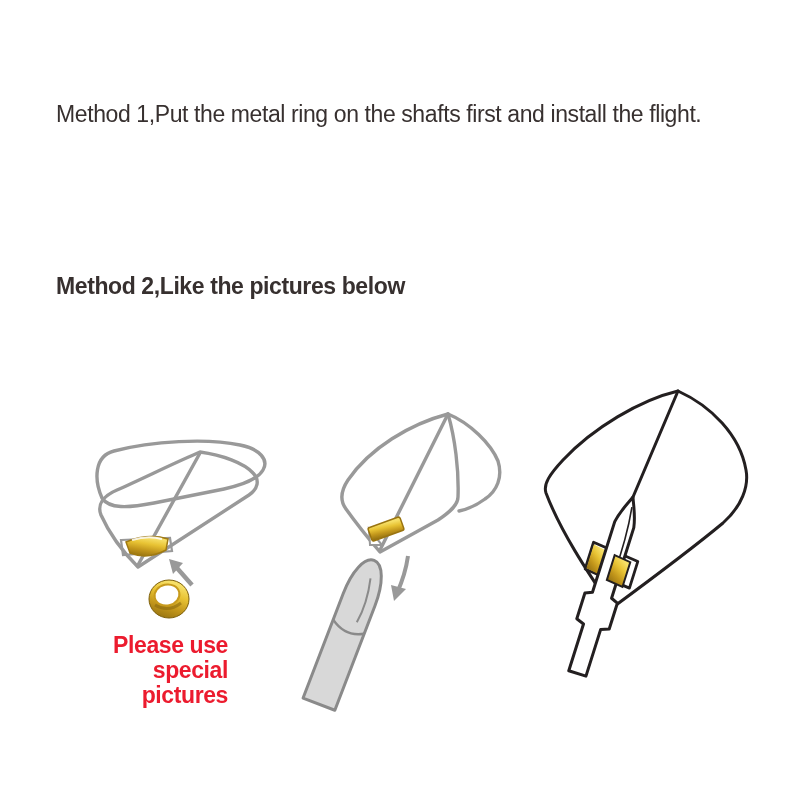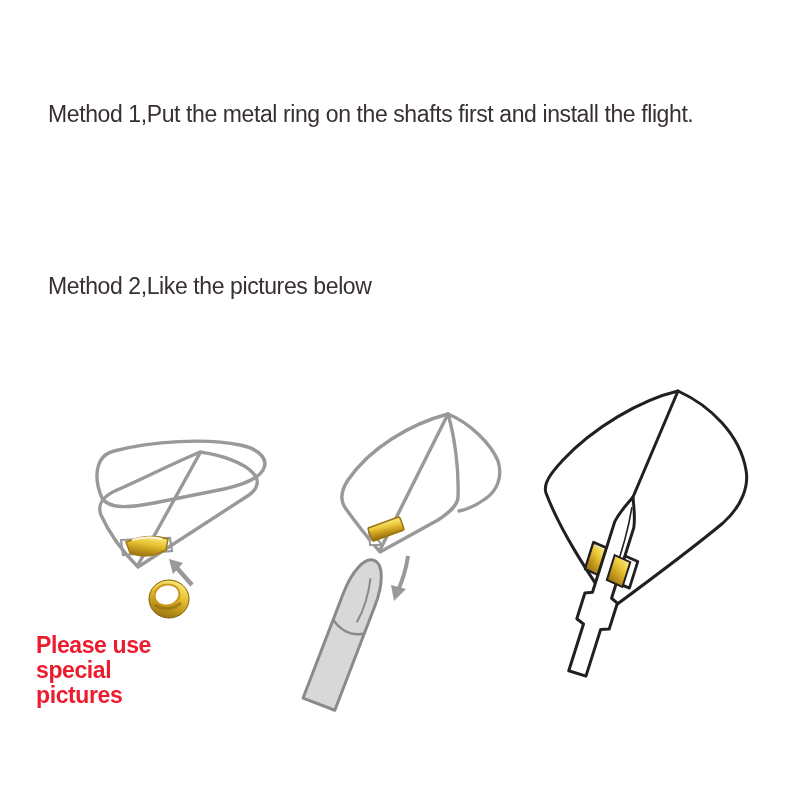--- a/index.html
+++ b/index.html
@@ -6,34 +6,34 @@
   #canvas {
     position: relative;
     width: 800px;
     height: 800px;
     background: var(--page-bg, #fff);
     font-family: "Liberation Sans", sans-serif;
     overflow: hidden;
   }
   .heading {
     position: absolute;
-    left: 48px;
+    left: 56px;
     color: var(--heading-text, #37302f);
     font-size: 23px;
     letter-spacing: -0.4px;
     white-space: nowrap;
   }
   #method1 { top: 101px; }
-  #method2 { top: 273px; }
+  #method2 { top: 273px; font-weight: bold; }
   .note {
     position: absolute;
     left: 36px;
     top: 633px;
     width: 192px;
-    text-align: left;
+    text-align: right;
     color: var(--note-red, #ec1b2e);
     font-weight: bold;
     font-size: 23px;
     line-height: 25px;
     letter-spacing: -0.4px;
   }
   svg { position: absolute; overflow: visible; }
   #step1-svg { left: 62px;  top: 436px; }
   #step2-svg { left: 298px; top: 398px; }
   #step3-svg { left: 528px; top: 378px; }

